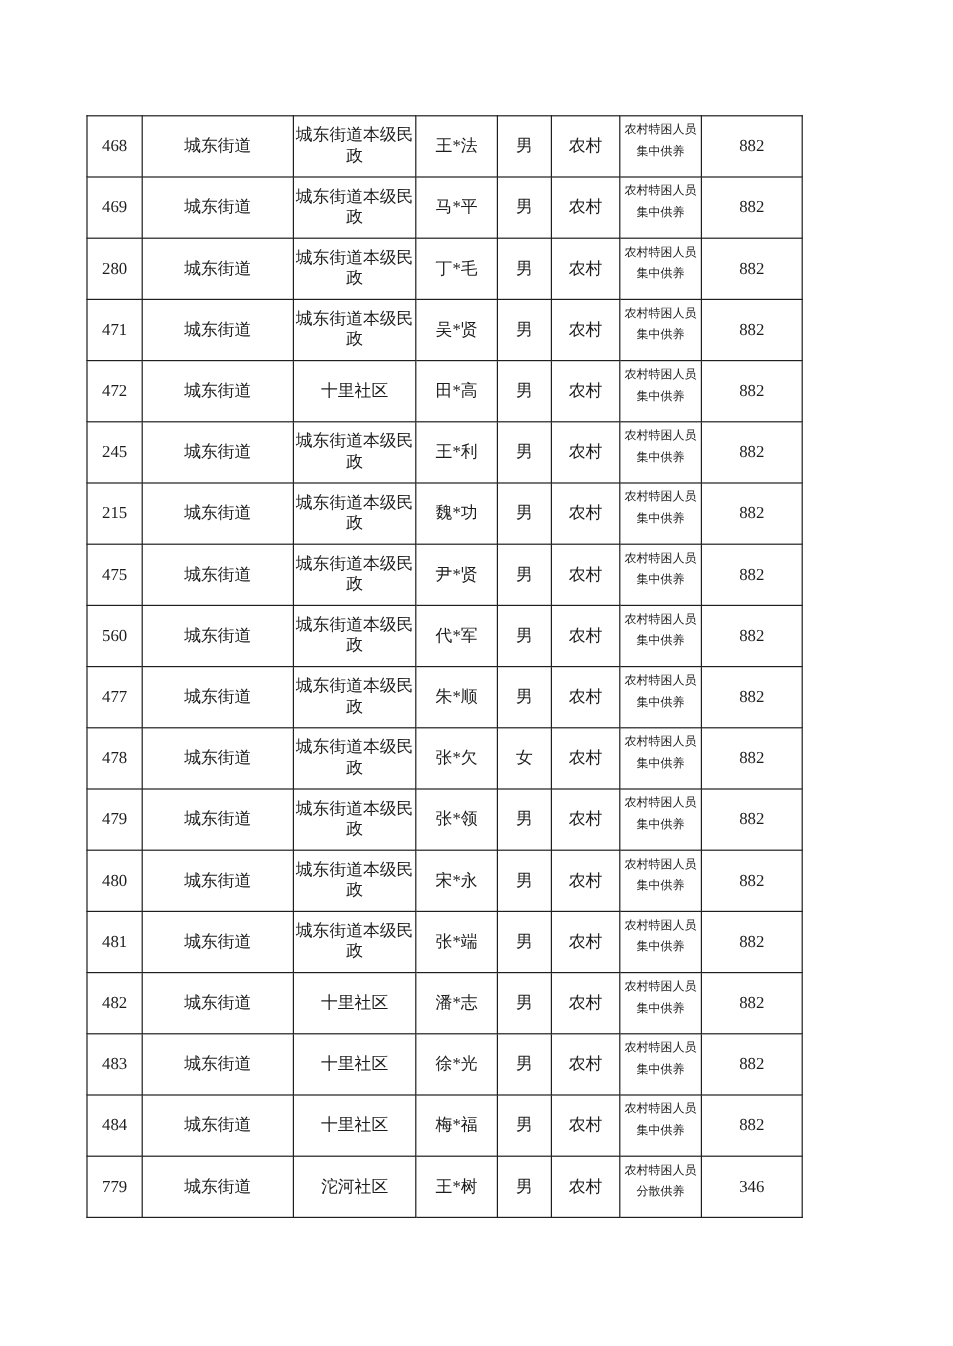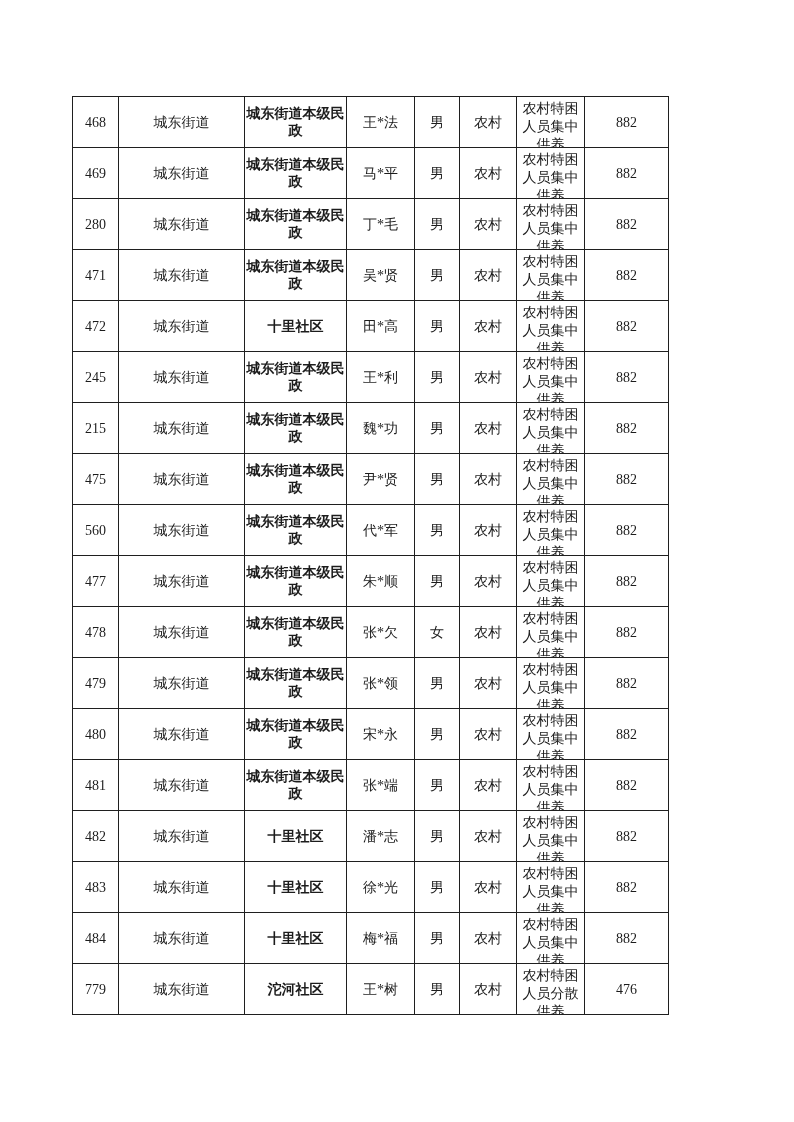--- a/index.html
+++ b/index.html
@@ -41,29 +41,29 @@
   
   .c-no       { width: 46px; }
   .c-street   { width: 126px; }
   .c-unit     { width: 102px; }
   .c-name     { width: 68px; }
   .c-gender   { width: 45px; }
   .c-area     { width: 57px; }
   .c-category { width: 68px; }
   .c-amount   { width: 84px; }
 
-  td.col-unit { padding: 0 6px; font-weight: bold; }
+  td.col-unit { padding: 0 6px; }
 
   
   td.col-category { vertical-align: top; }
   .cat-clip {
     height: 47px;
     padding: 3px 2px 0 2px;
     overflow: hidden;
-    font-size: 14px;
+    font-size: 10px;
     line-height: 18px;
     word-break: break-all;
   }
 </style>
 </head>
 <body>
 
 <div class="page">
   <div class="table-wrap">
     <table class="grid">
@@ -285,18 +285,18 @@
           <tr>
             <td class="col-no">779</td>
             <td class="col-street">城东街道</td>
             <td class="col-unit">沱河社区</td>
             <td class="col-name">王*树</td>
             <td class="col-gender">男</td>
             <td class="col-area">农村</td>
             <td class="col-category">
               <div class="cat-clip">农村特困人员分散供养</div>
             </td>
-            <td class="col-amount">476</td>
+            <td class="col-amount">346</td>
           </tr>
         </tbody>
     </table>
   </div>
 </div>
 
 </body></html>

